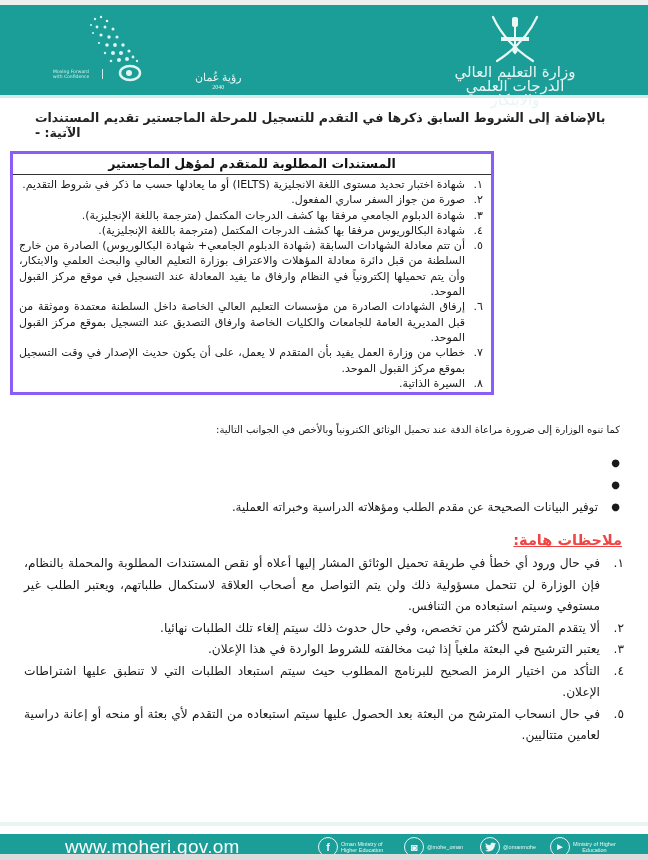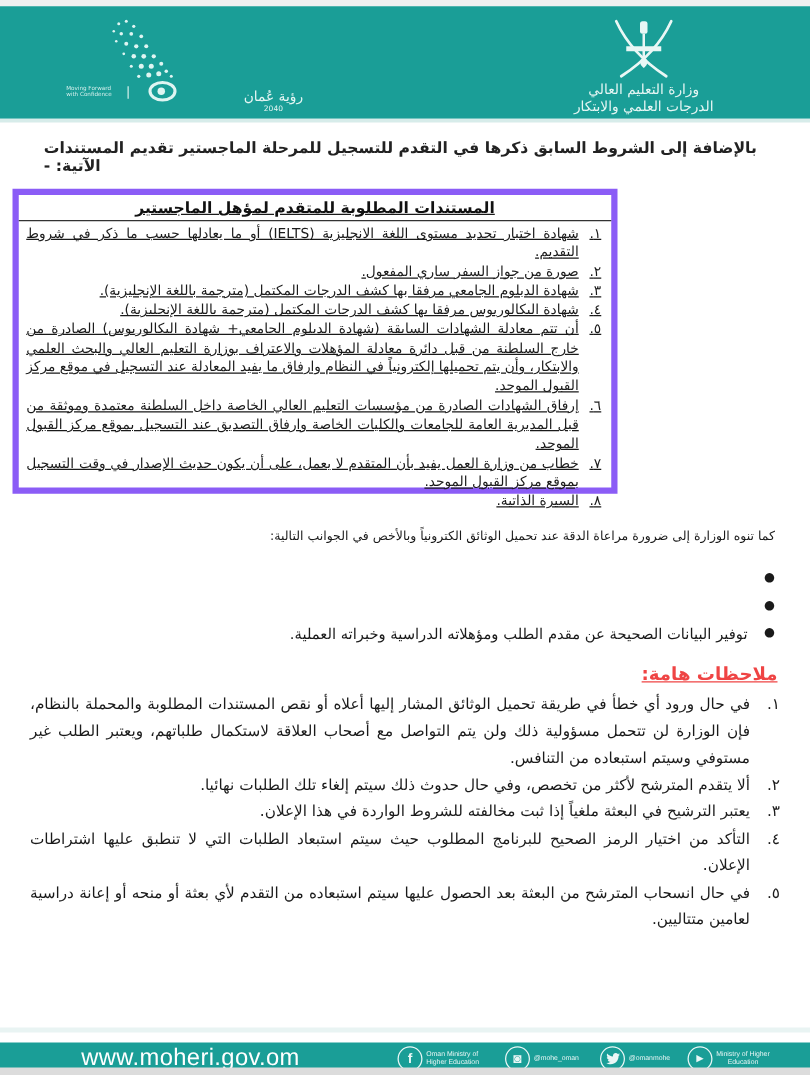--- a/index.html
+++ b/index.html
@@ -7,47 +7,47 @@
     body { font-family: "DejaVu Sans", sans-serif; color: #1a1a1a; position: relative; }
 
     .top-strip { position: absolute; top: 0; left: 0; width: 648px; height: 5px; background: #eef0f0; }
     .header-banner {
       position: absolute; top: 5px; left: 0; width: 648px; height: 90px;
       background: #1a9e97;
     }
     .header-bottom { position: absolute; top: 95px; left: 0; width: 648px; height: 3px; background: #d7ecea; }
     .ministry-name {
       position: absolute; left: 470px; top: 6px; width: 120px; text-align: center;
-      direction: rtl; color: #e6f6f4; font-size: 11px; line-height: 14px;
+      direction: rtl; color: #e6f6f4; font-size: 15px; line-height: 14px;
     }
     .ministry-wrap { position: absolute; left: 440px; top: 4px; width: 150px; height: 90px; }
     .ministry-wrap svg { position: absolute; left: 45px; top: 4px; }
     .ministry-wrap .ministry-name { position: absolute; left: 0; top: 56px; width: 150px; }
 
     
     .vision-wrap { position: absolute; left: 55px; top: 8px; width: 150px; height: 84px; }
     .vision-wrap svg { position: absolute; left: 30px; top: 0; }
     .vision-text {
       position: absolute; left: 140px; top: 58px; color: #e6f6f4; font-size: 11px;
-      direction: rtl; white-space: nowrap;
+      direction: rtl; white-space: nowrap; font-family: Liberation Serif, serif;
     }
     .vision-text .year { font-size: 6px; display: block; text-align: center; }
     .forward-text {
       position: absolute; left: -2px; top: 56px; color: #d4efec; font-size: 4.5px; line-height: 5px;
       width: 50px; border-right: 1px solid #cfeeea; padding-right: 3px;
     }
 
     .intro {
       position: absolute; top: 110px; right: 13px; width: 600px;
       direction: rtl; text-align: left; font-size: 12.5px; font-weight: bold; color: #222;
     }
 
     .docs-table {
       position: absolute; left: 10px; top: 151px; width: 484px; height: 244px;
-      border: 5px solid #8b5cf6; direction: rtl; text-decoration: underline;
+      border: 3px solid #8b5cf6; direction: rtl;
     }
     .docs-table .th {
       height: 21px; border-bottom: 1px solid #333; text-align: center;
       font-size: 12.5px; font-weight: bold; line-height: 20px; color: #111;
     }
     .docs-table ol { list-style: none; padding: 2px 8px 0 6px; }
     .docs-table li {
       display: flex; font-size: 11px; line-height: 15.3px; color: #1a1a1a; text-align: justify;
     }
     .docs-table li .num { flex: 0 0 18px; }

